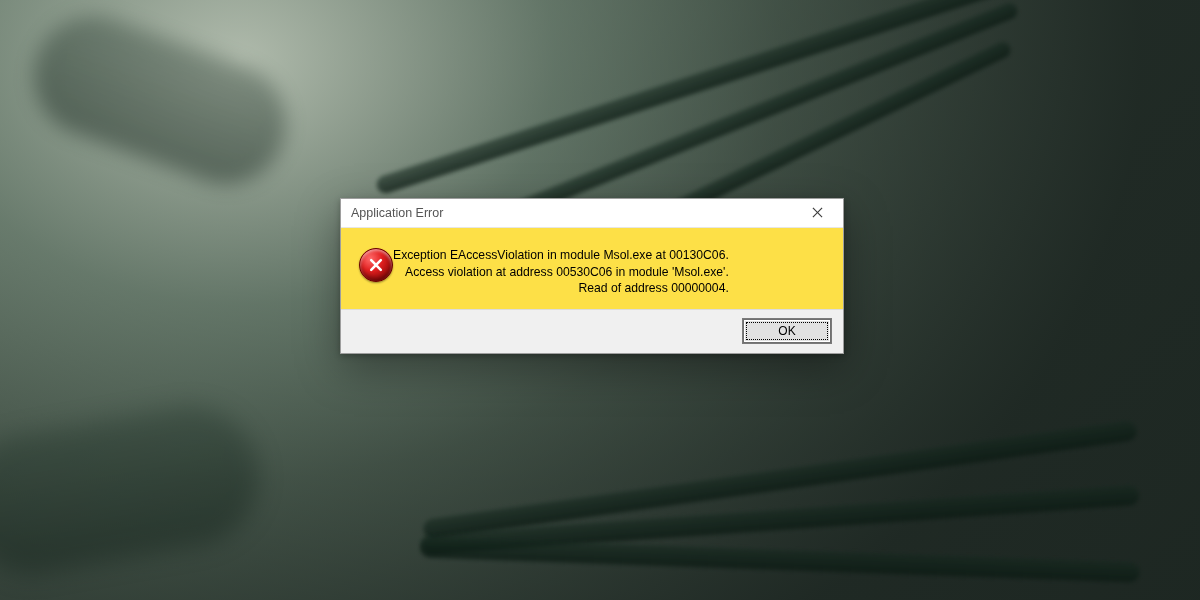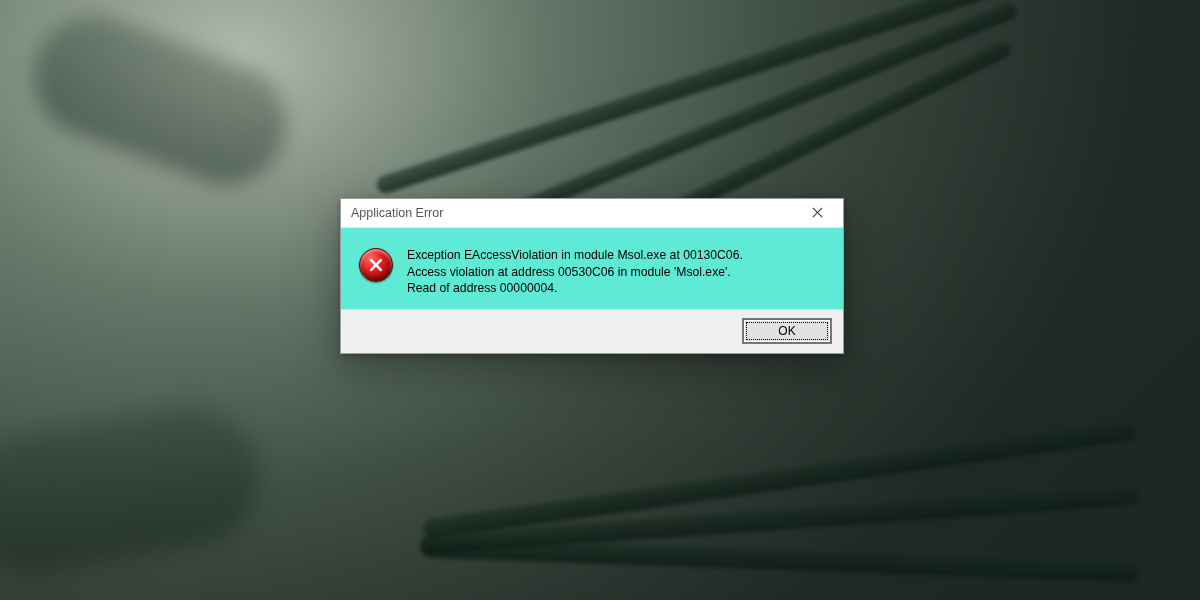--- a/index.html
+++ b/index.html
@@ -45,24 +45,24 @@
   }
   .close-btn {
     width: 36px; height: 24px;
     display:flex; align-items:center; justify-content:center;
     color:#353535;
   }
   .close-btn svg { width: 11px; height: 11px; stroke: #3a3a3a; stroke-width: 1.2; }
 
   .content {
     flex: 1;
-    background: #5eead4;
+    background: #fde047;
     display: flex;
     padding: 18px 16px 12px 18px;
-    gap: 14px;
+    text-align: right;
   }
   .err-icon {
     width: 34px; height: 34px; flex: 0 0 34px;
     position: relative; margin-top: 2px;
   }
   .err-icon .disc {
     width: 34px; height: 34px; border-radius: 50%;
     background: radial-gradient(circle at 32% 30%, #ff6a6a 0%, #e22020 38%, #9e0b0b 72%, #6e0404 100%);
     box-shadow: inset 0 2px 3px rgba(255,255,255,0.5), inset 0 -3px 5px rgba(0,0,0,0.35), 0 1px 2px rgba(0,0,0,0.4);
     border: 1px solid #6a0000;

